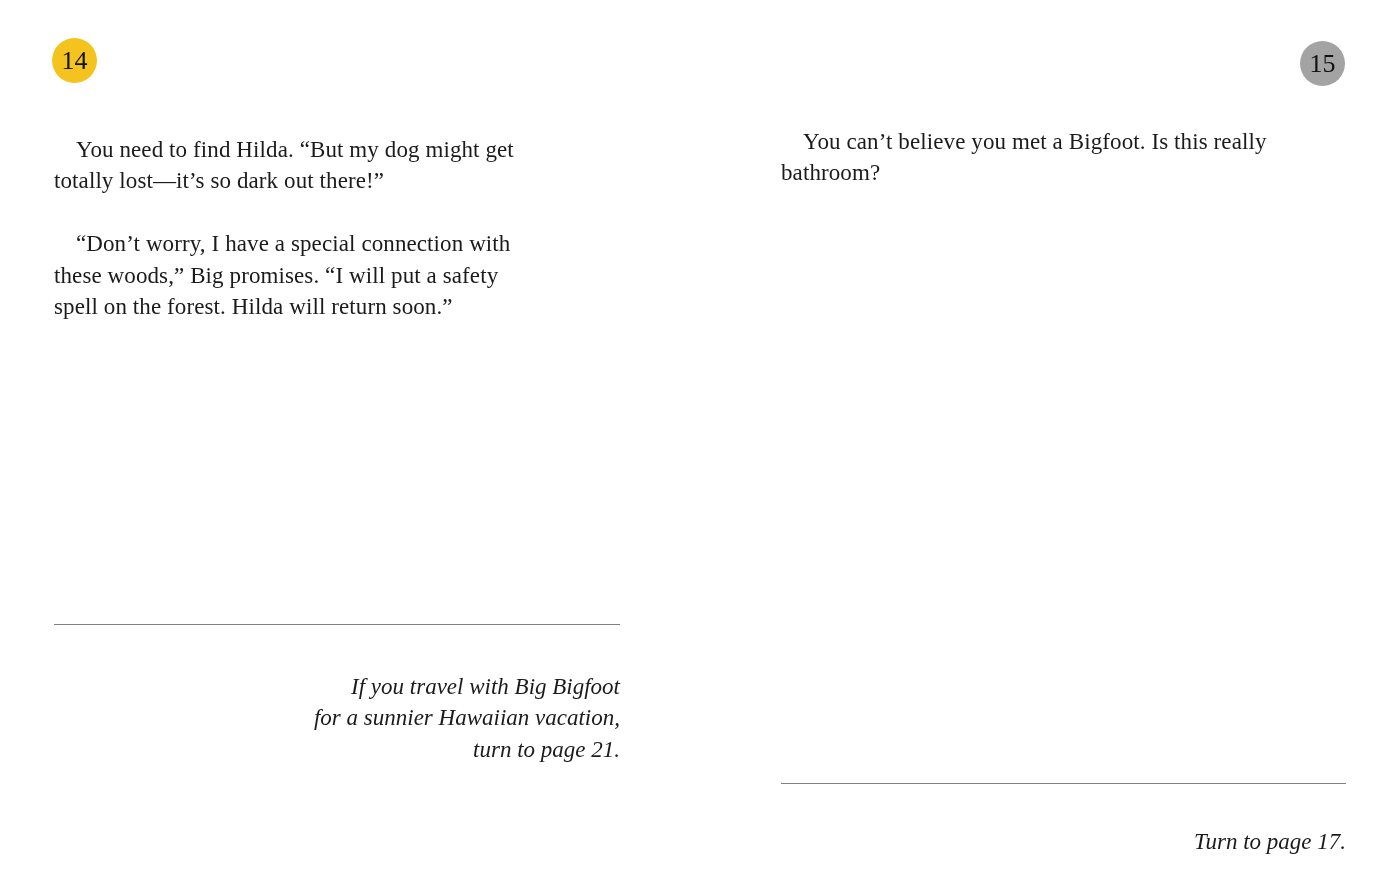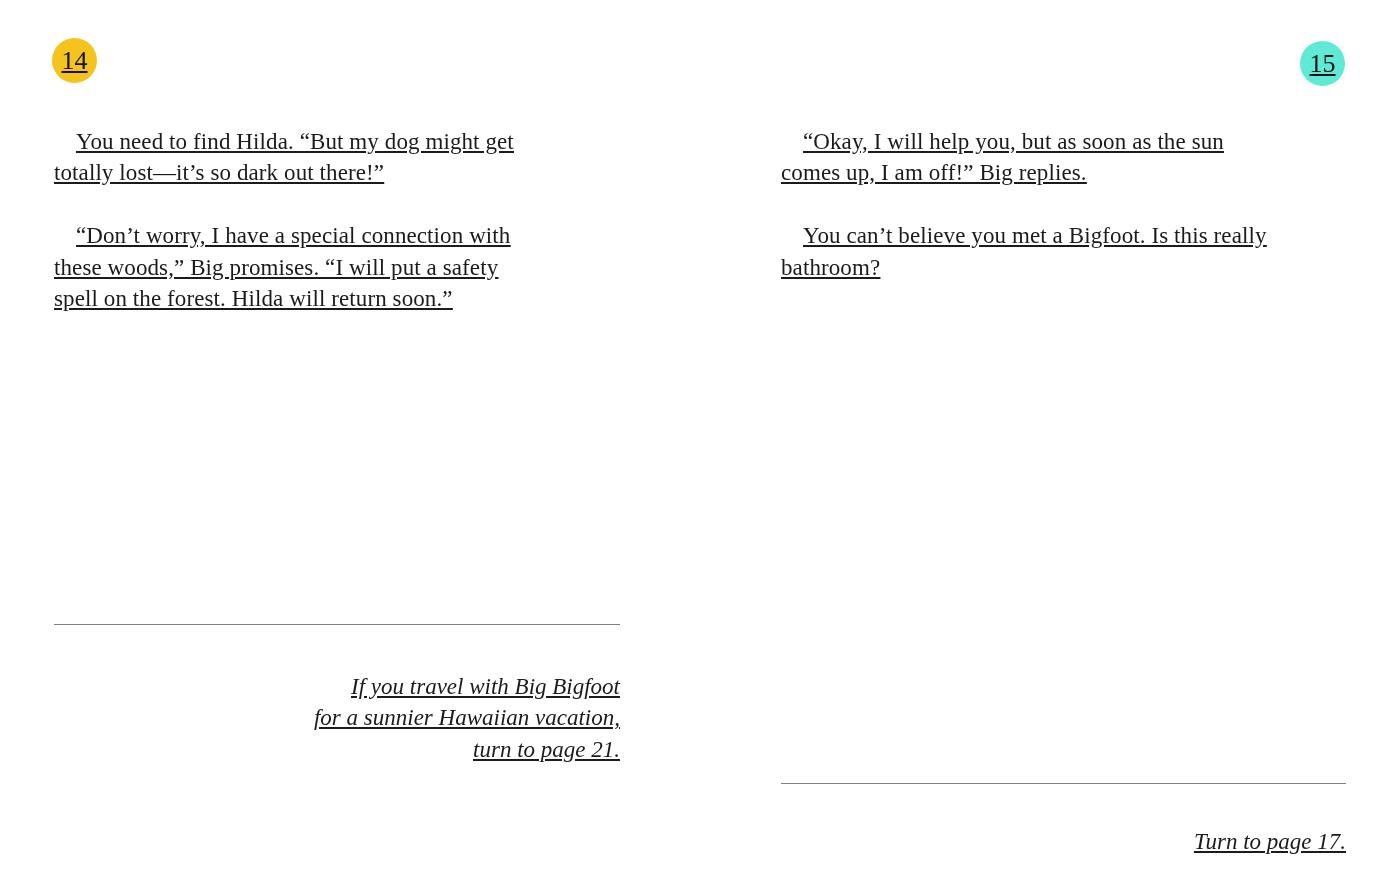--- a/index.html
+++ b/index.html
@@ -1,15 +1,15 @@
 <!DOCTYPE html>
 <html><head>
 <meta charset="utf-8">
 <style>
-  * { margin: 0; padding: 0; box-sizing: border-box; text-decoration: underline; }
+  * { margin: 0; padding: 0; box-sizing: border-box; }
   html, body {
     width: 1400px; height: 885px;
     background: #ffffff;
     font-family: "Liberation Serif", "DejaVu Serif", serif;
     color: #1b1b1b;
     position: relative;
     overflow: hidden;
   }
   .badge {
     position: absolute;
@@ -23,21 +23,21 @@
   #badge-left  { left: 52px;  top: 38px; }
   #badge-right { left: 1300px; top: 41px; }
 
   .body-text {
     position: absolute;
     font-size: 23px;
     line-height: 31.5px;
     letter-spacing: 0.1px;
     white-space: pre-line;
   }
-  #left-body  { left: 54px;  top: 94px; width: 600px; }
+  #left-body  { left: 54px;  top: 102px; width: 600px; }
   #right-body { left: 781px; top: 94px; width: 600px; }
   .para { text-indent: 22px; }
 
   .divider {
     position: absolute;
     height: 1px;
     background: #808080;
   }
   #left-divider  { left: 54px;  top: 624px; width: 566px; }
   #right-divider { left: 781px; top: 783px; width: 565px; }
@@ -68,25 +68,23 @@
 </div>
 
 <div class="divider" id="left-divider" style="background: rgb(128, 128, 128);"></div>
 
 <div class="choices" id="left-choices">
   <p class="choice">If you travel with Big Bigfoot
 for a sunnier Hawaiian vacation,
 turn to page 21.</p>
 </div>
 
-<div class="badge" id="badge-right" style="background: #5eead4;">15</div>
+<div class="badge" id="badge-right" style="background: #a3a3a3;">15</div>
 
 <div class="body-text" id="right-body">
-  <p class="para">“Okay, I will help you, but as soon as the sun
-comes up, I am off!” Big replies.</p>
   <p class="para">You can’t believe you met a Bigfoot. Is this really
 bathroom?</p>
 </div>
 
 <div class="divider" id="right-divider" style="background: rgb(128, 128, 128);"></div>
 
 <div class="choices" id="right-choices">
   <p class="choice">Turn to page 17.</p>
 </div>
 

